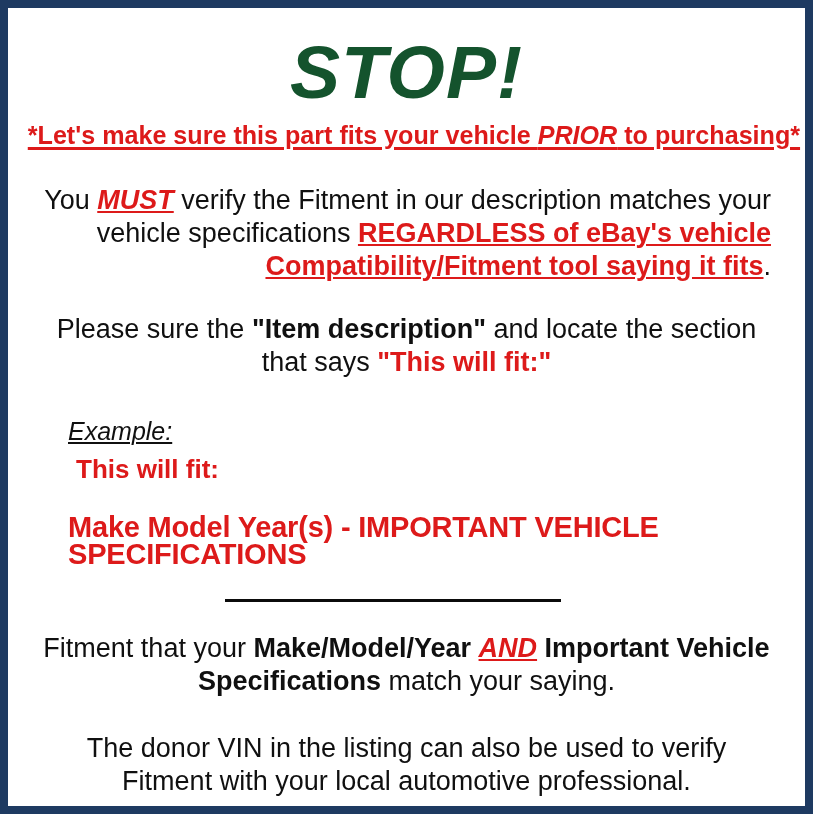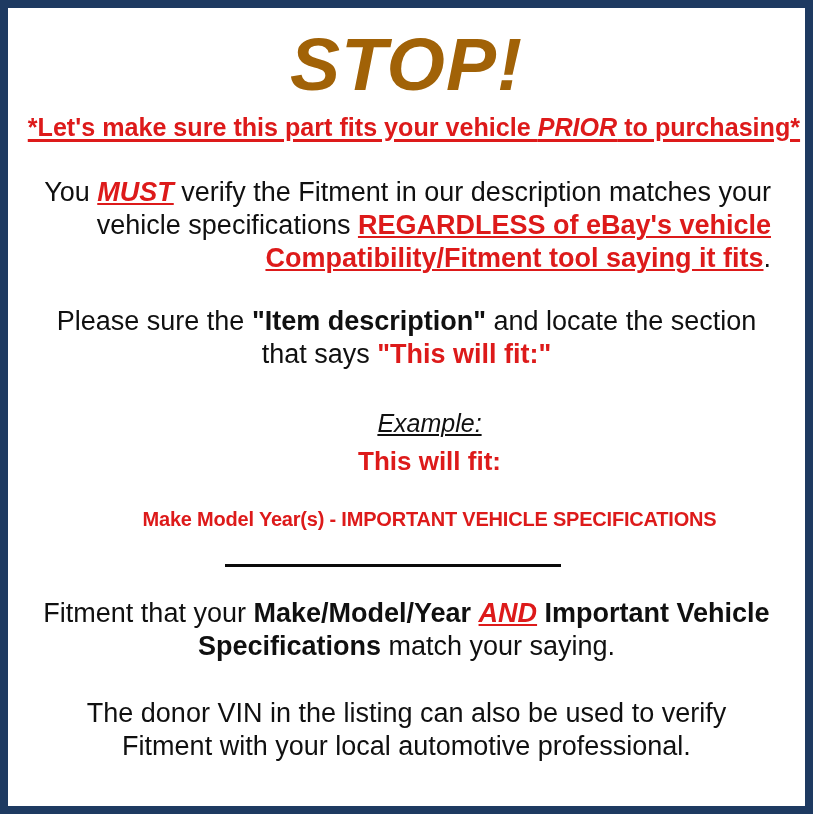--- a/index.html
+++ b/index.html
@@ -36,26 +36,26 @@
 
   
   .red      { color: #dd1a1a; }
   .b        { font-weight: bold; }
   .i        { font-style: italic; }
   .u        { text-decoration: underline; text-decoration-thickness: 2px; text-underline-offset: 2px; }
 
   
   #stop-heading {
     margin: 0;
-    padding-top: 16px;
+    padding-top: 24px;
     font-size: 75px;
     line-height: 80px;
     font-weight: bold;
     font-style: italic;
-    color: #a16207;
+    color: #14532d;
     letter-spacing: 1px;
     font-stretch: condensed;
   }
 
   
   #tagline {
     margin: 0;
     padding-top: 8px;
     font-size: 25.5px;
     line-height: 30px;
@@ -75,21 +75,21 @@
     font-size: 27px;
     line-height: 33px;
     padding: 0 20px;
   }
 
   #para-must      { padding-top: 34px; text-align: right; }
   #para-itemdesc  { padding-top: 30px; }
 
   
   #example-block {
-    text-align: center;
+    text-align: left;
     padding-left: 46px;
     padding-top: 38px;
   }
   #example-label {
     margin: 0;
     font-size: 25px;
     line-height: 29px;
     font-style: italic;
     color: #101010;
     text-decoration: underline;
@@ -100,21 +100,21 @@
   #example-fit-line {
     margin: 8px;
     font-size: 26px;
     line-height: 30px;
     font-weight: bold;
     color: #dd1a1a;
   }
   #example-spec-line {
     margin: 0;
     padding-top: 22px;
-    font-size: 20px;
+    font-size: 29px;
     line-height: 27px;
     font-weight: bold;
     color: #dd1a1a;
     letter-spacing: -0.2px;
   }
 
   
   #divider-wrap {
     padding-top: 20px;
     text-align: center;

